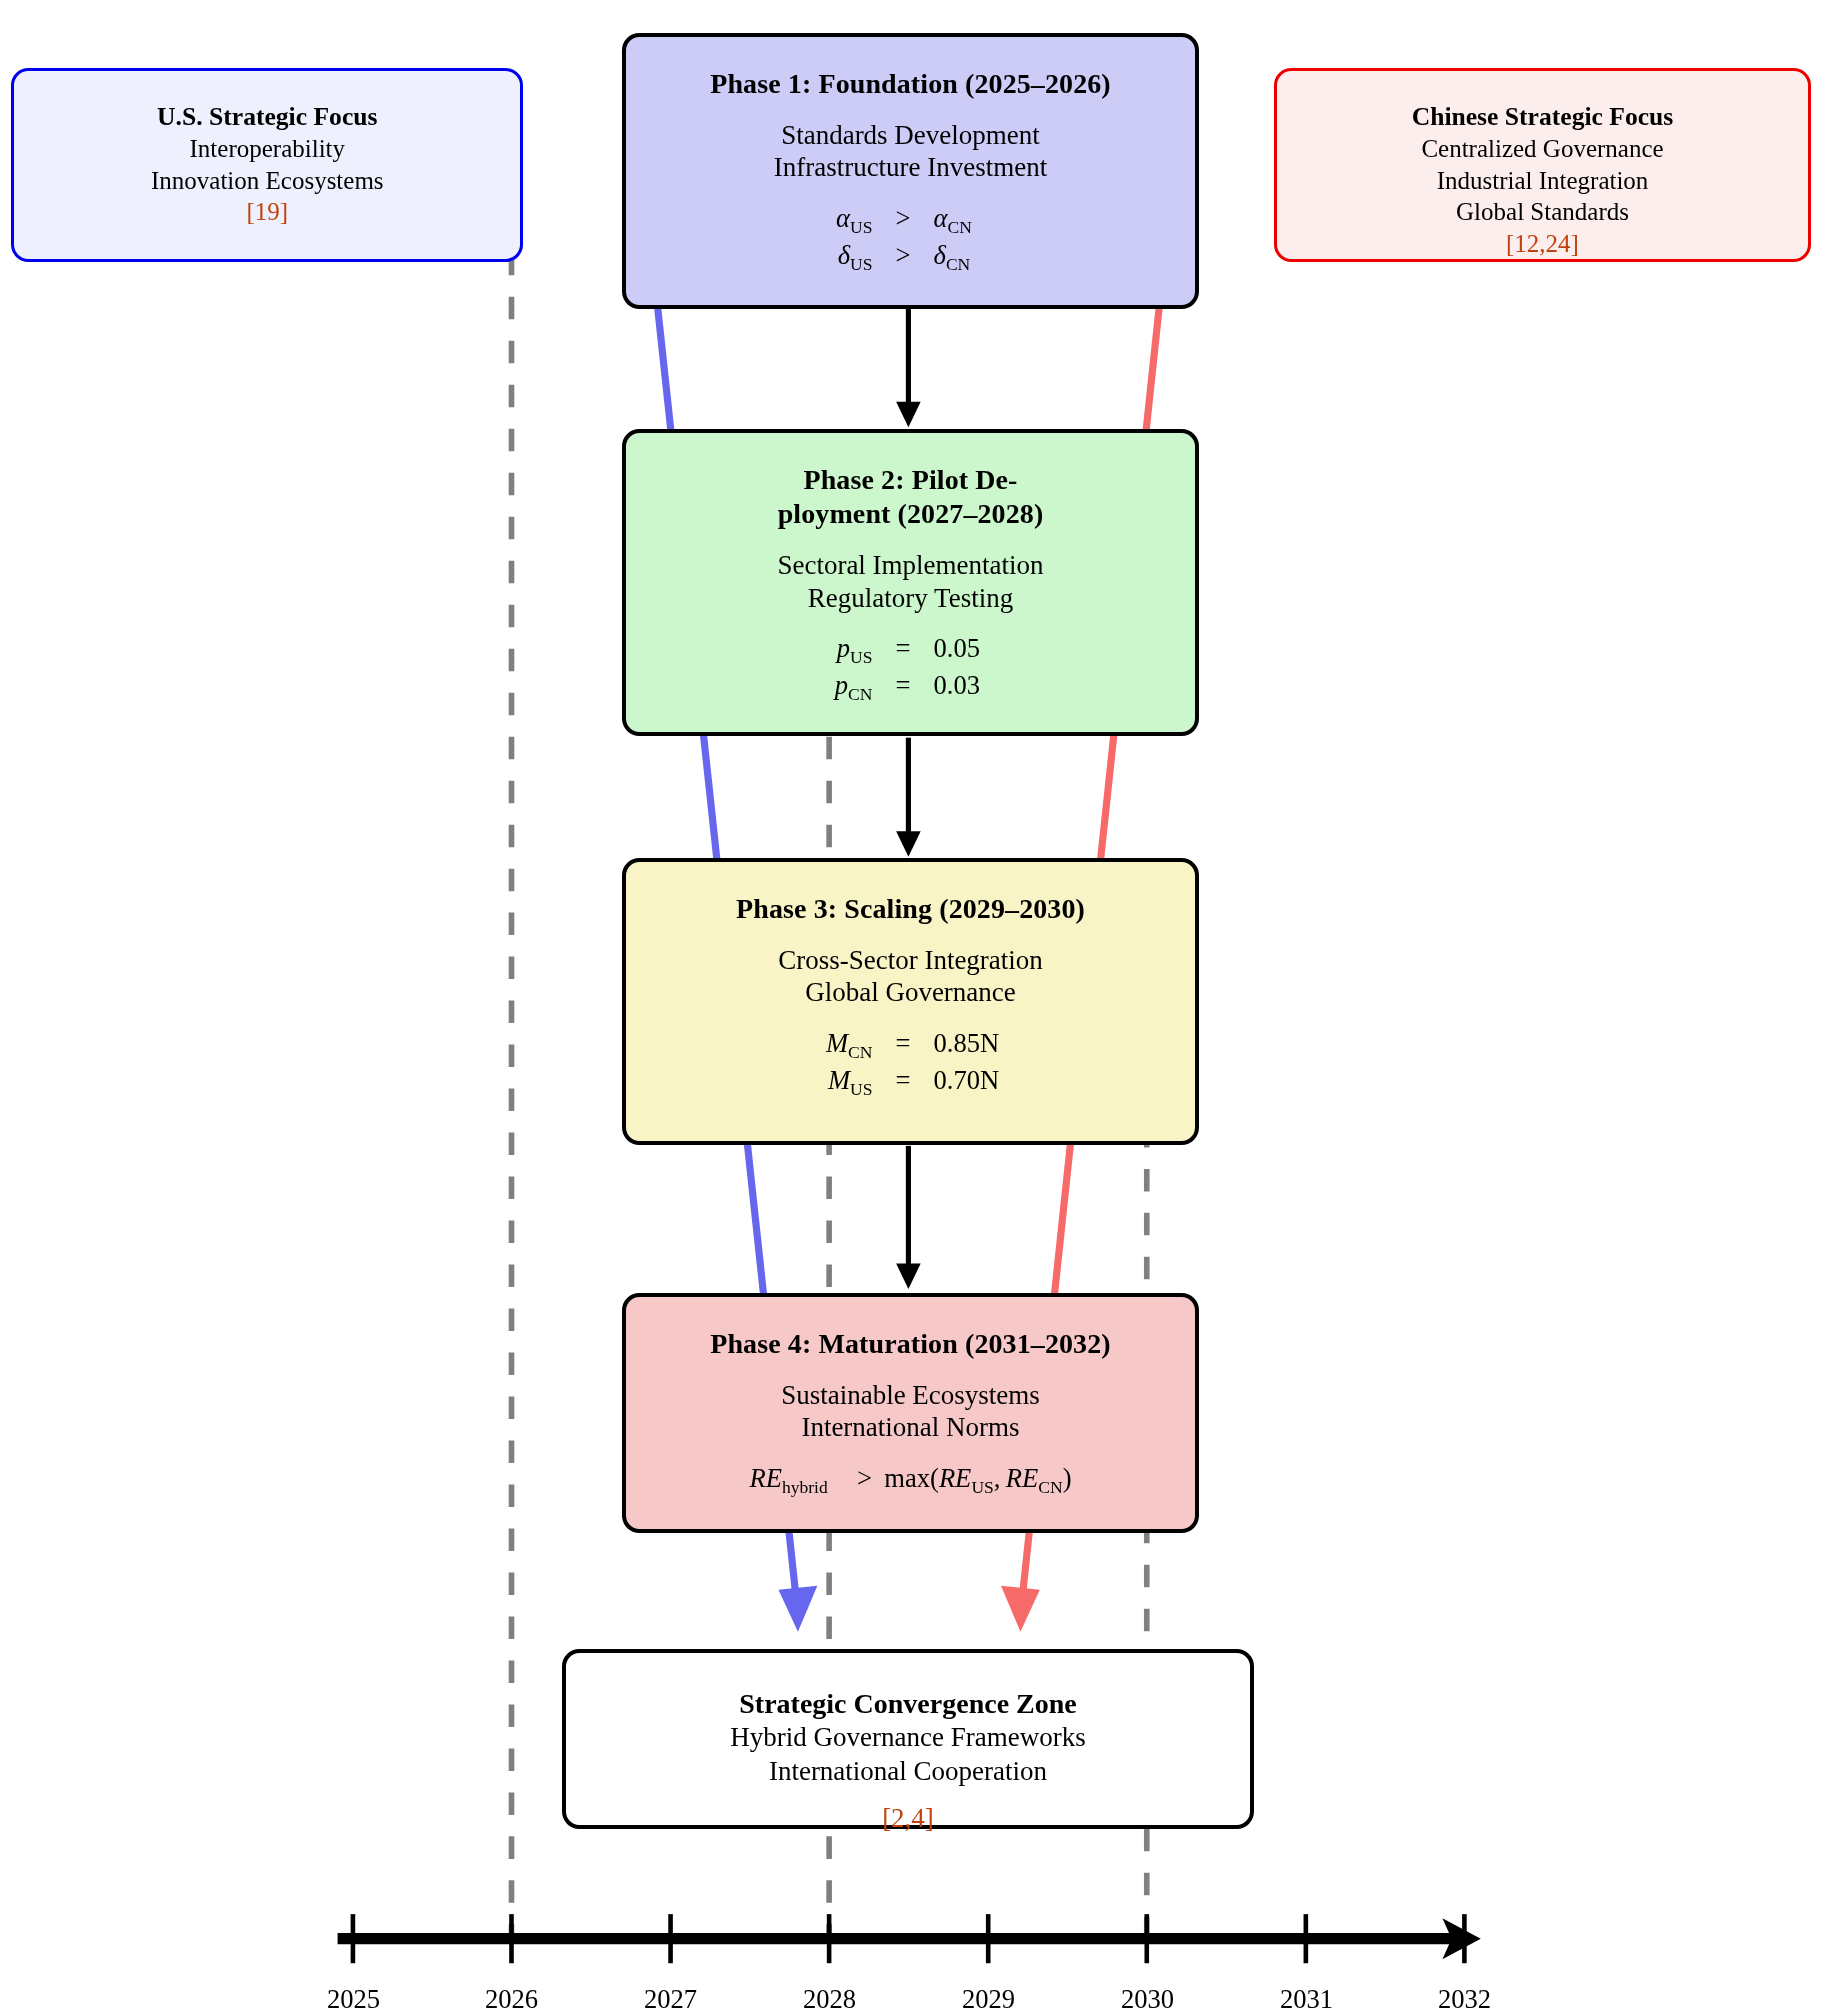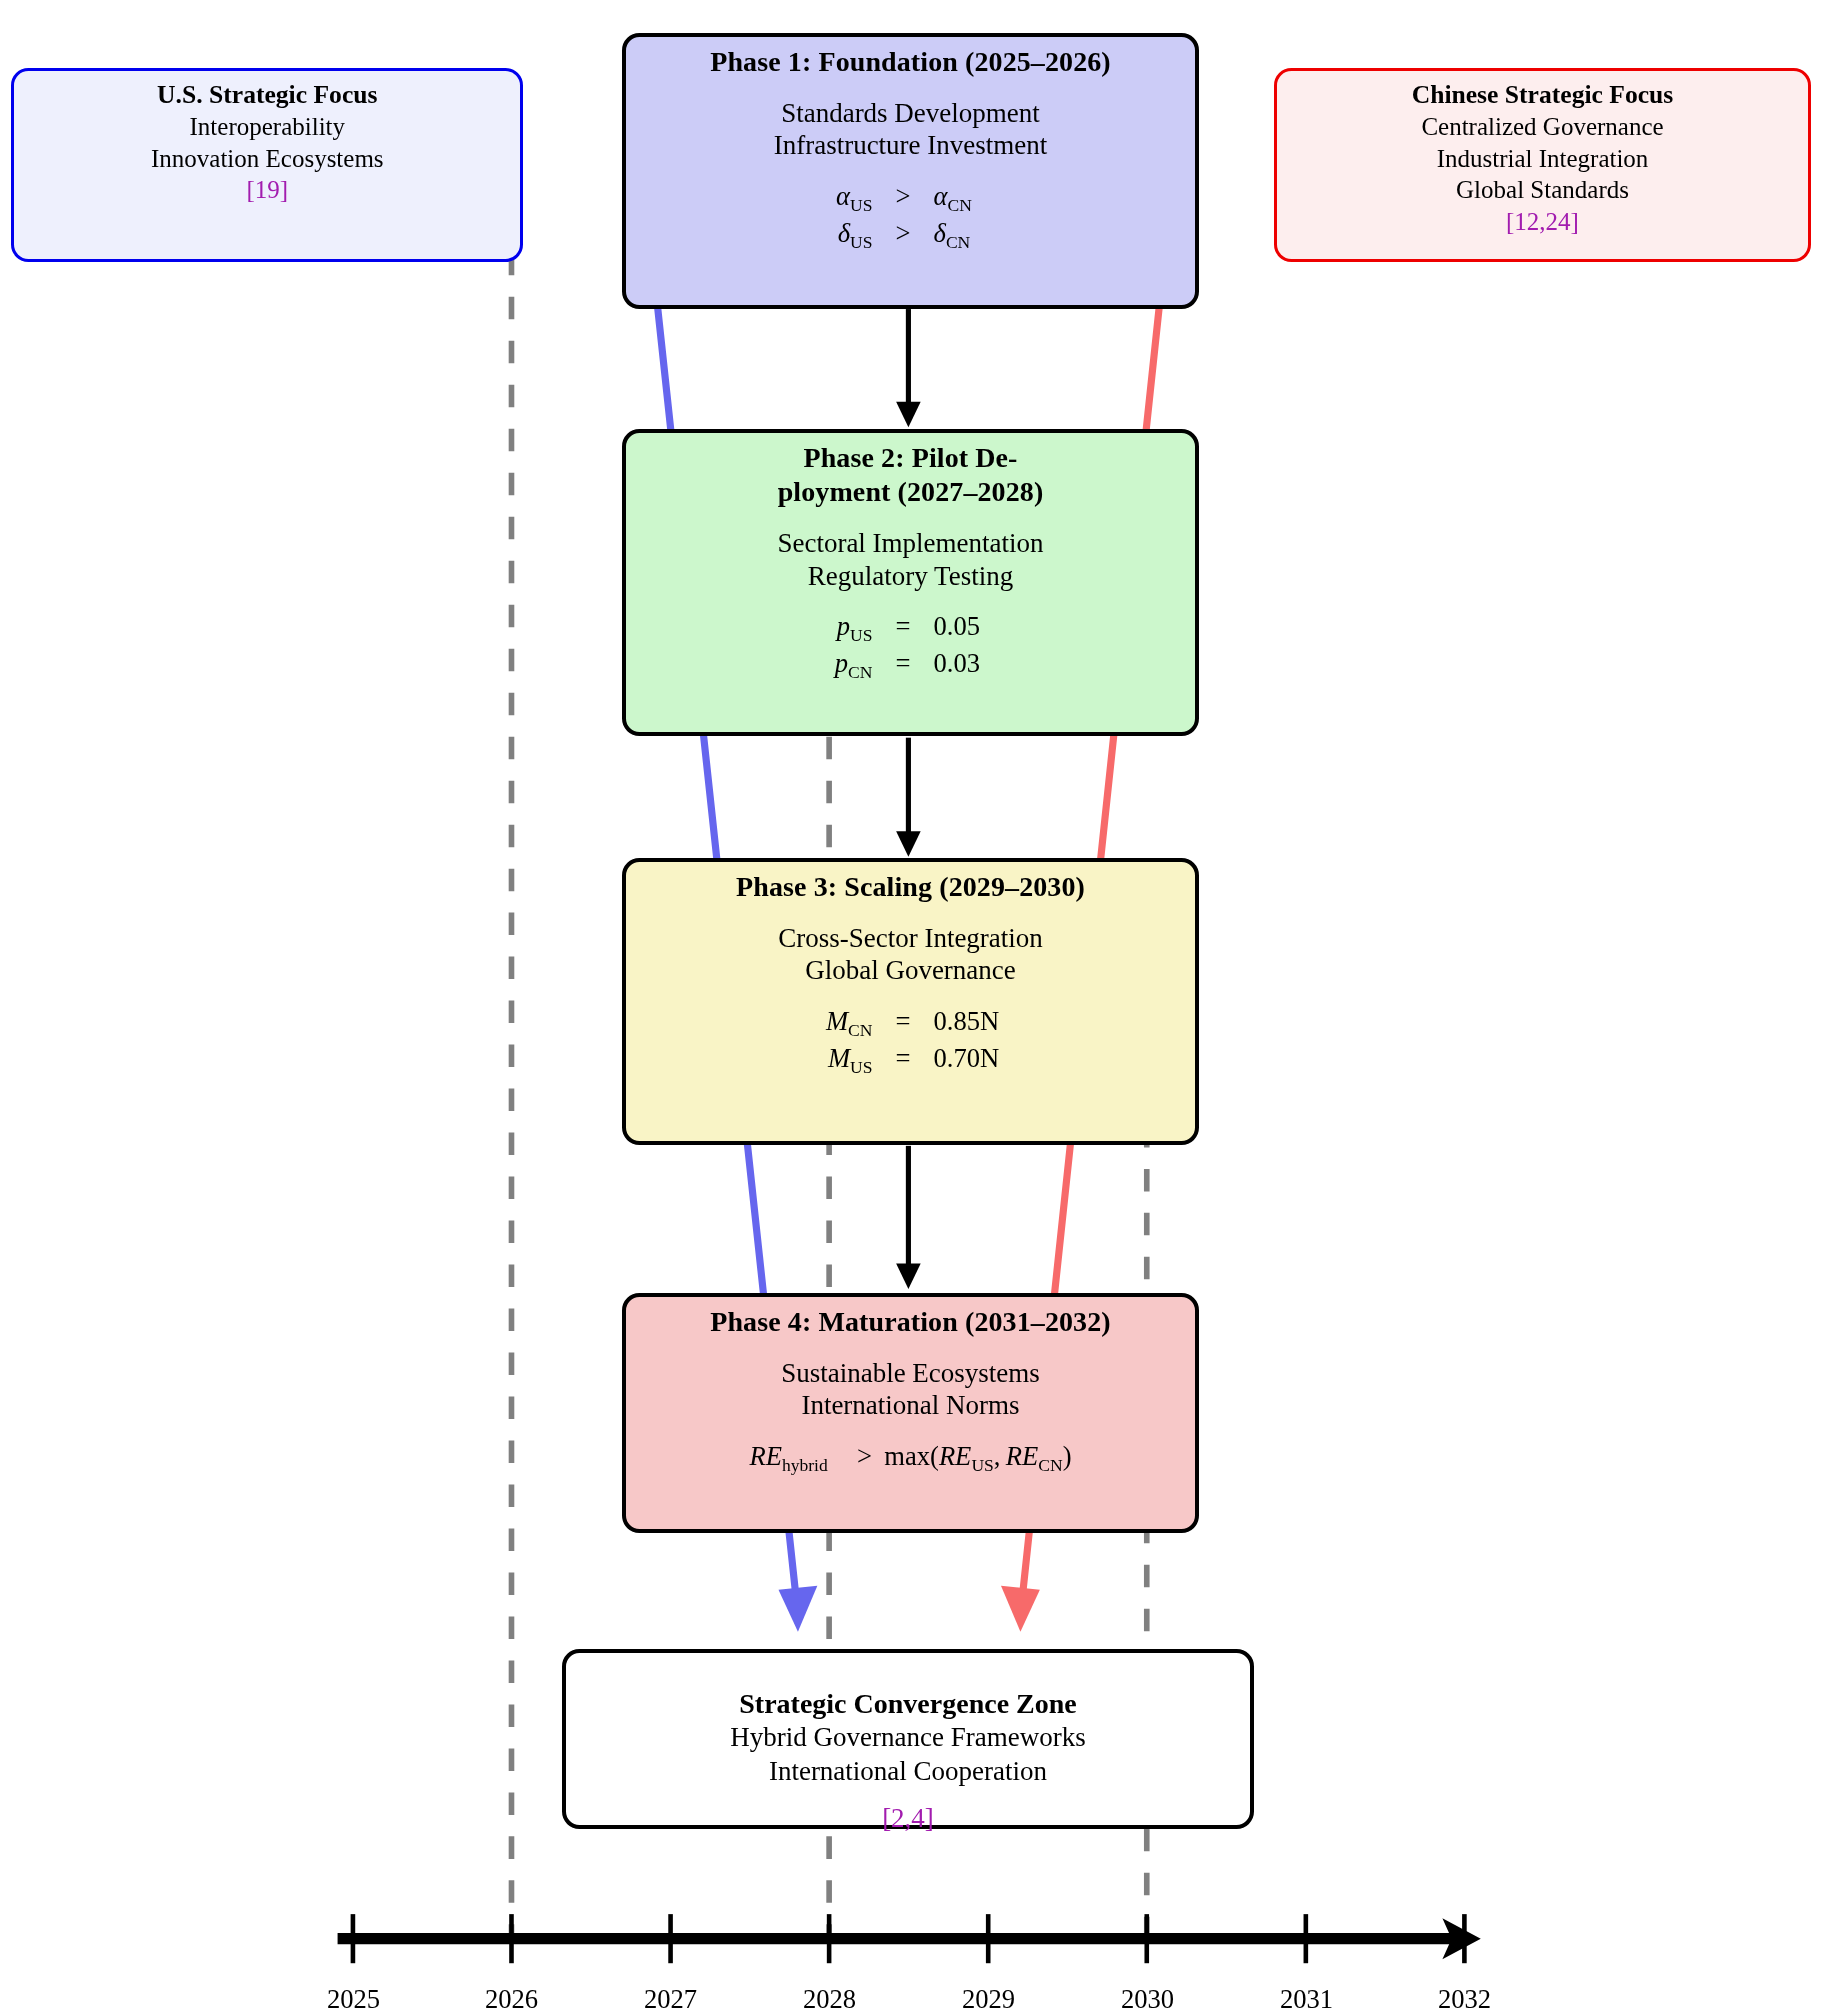--- a/index.html
+++ b/index.html
@@ -14,29 +14,29 @@
   .mathrow{display:flex;justify-content:center;align-items:baseline;}
   .mvar{font-style:italic;font-family:"Liberation Serif",serif;}
   .msub{font-size:0.66em;vertical-align:sub;font-style:normal;}
   .mop{display:inline-block;width:61px;text-align:center;font-style:normal;}
   .mval{display:inline-block;min-width:92px;text-align:left;font-style:normal;}
   .mleft{display:inline-block;min-width:77px;text-align:right;}
 
   .side-box{border-width:3.6px;border-style:solid;}
   .side-title{font-weight:bold;font-size:25.6px;line-height:1.26;}
   .side-line{font-size:25px;line-height:1.26;}
-  .cite{color:#a21caf;}
+  .cite{color:#c2410c;}
 
   .conv-box{border:4.6px solid #000;}
   .conv-title{font-weight:bold;font-size:28px;line-height:1.25;}
   .conv-line{font-size:27px;line-height:1.25;}
 
   .axis-label{position:absolute;font-size:26.6px;text-align:center;width:123px;margin-top:8px;}
   svg{position:absolute;left:0;top:0;width:1825px;height:2015px;pointer-events:none;}
-  .pad{padding-top:8px;}
+  .pad{padding-top:30px;}
   .gap{height:17.4px;}
 </style>
 </head>
 <body>
 
 <div id="stage">
 
   <svg viewBox="0 0 3568 3939">
     <g>
       <line x1="1000" y1="150" x2="1000" y2="3790" stroke="#808080" stroke-width="11" stroke-dasharray="44 42"></line>

